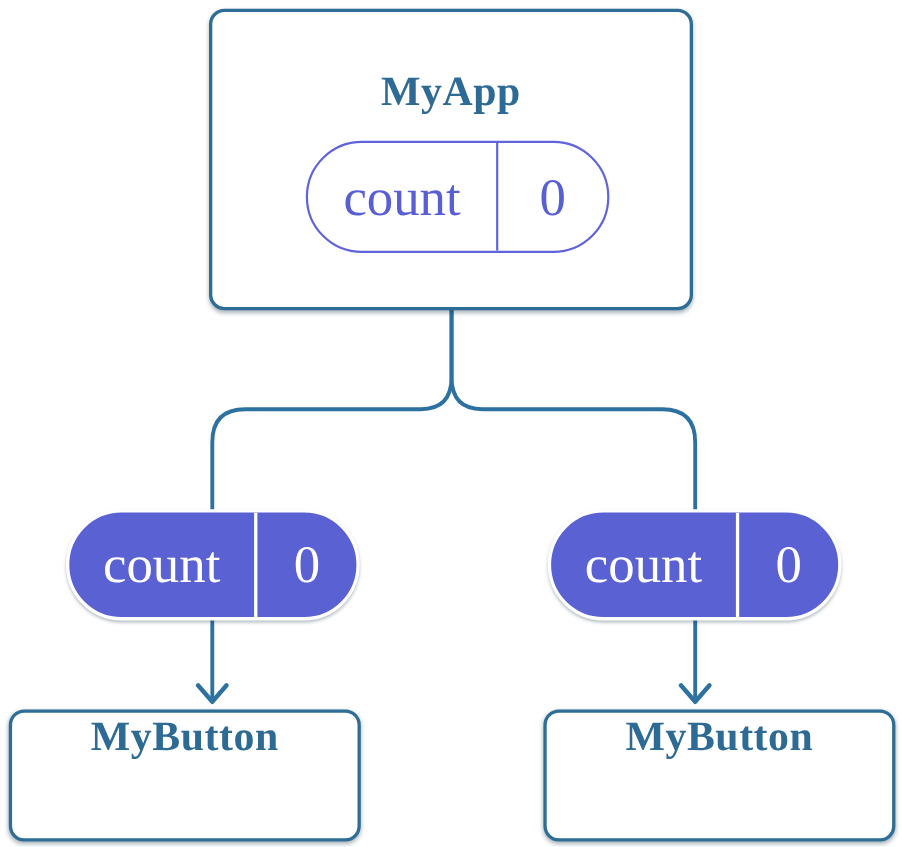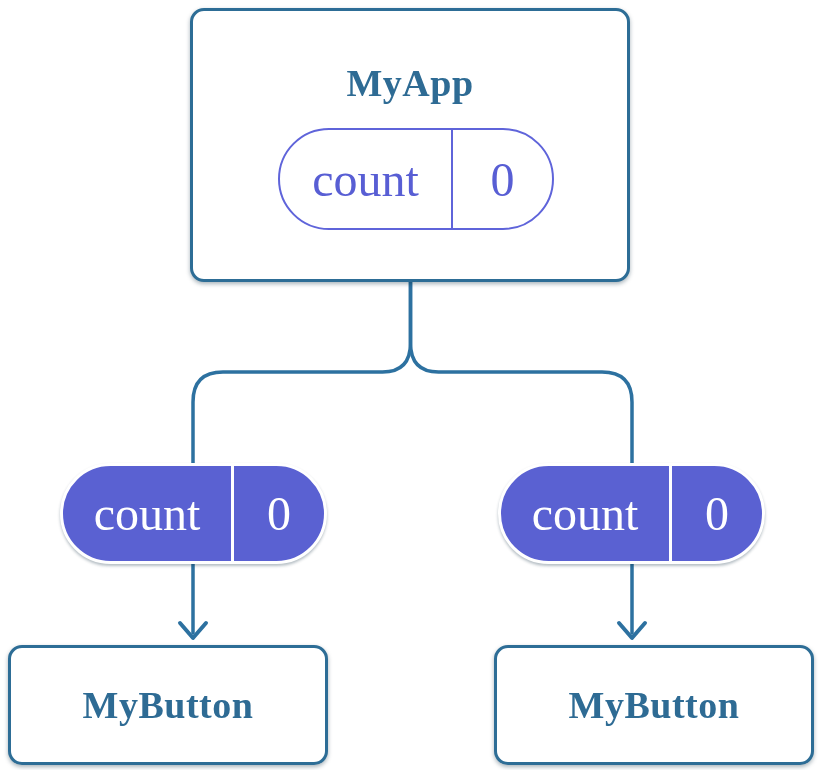--- a/index.html
+++ b/index.html
@@ -22,21 +22,21 @@
     width: 820px; height: 770px;
   }
   .component {
     position: absolute;
     background: #FFFFFF;
     border: 3px solid #2D6D96;
     border-radius: 14px;
     box-shadow: 0 2px 4px rgba(10, 40, 60, 0.35);
     box-sizing: border-box;
     display: flex;
-    align-items: center;
+    align-items: flex-start;
     justify-content: center;
   }
   .component-label {
     color: #2E6B94;
     font-size: 38px;
     font-weight: 600;
     letter-spacing: 0.5px;
   }
   .card-root {
     left: 190px; top: 8px;

